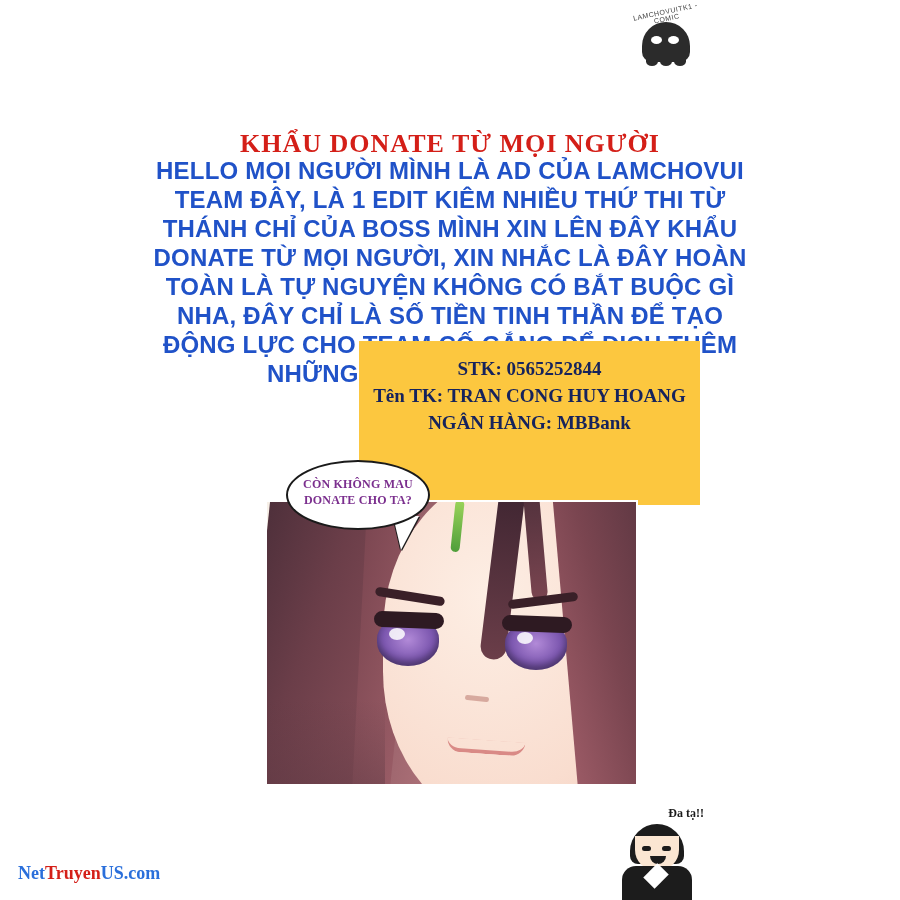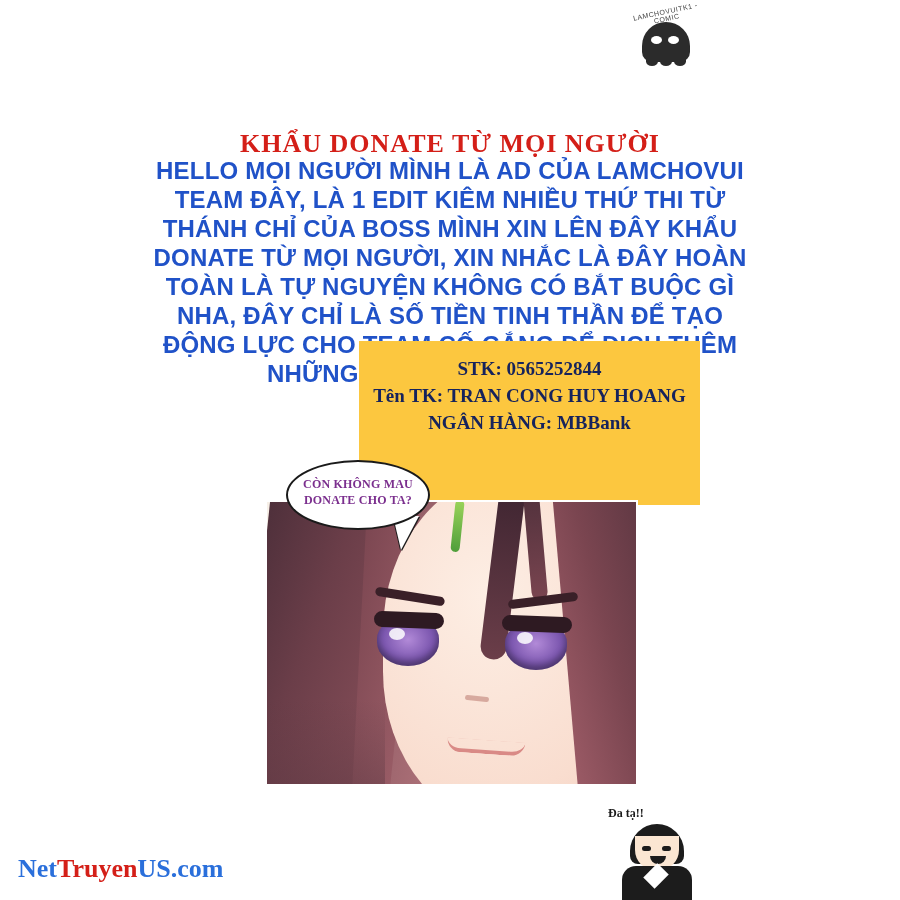--- a/index.html
+++ b/index.html
@@ -333,21 +333,21 @@
     top: 806px;
     left: 608px;
     width: 96px;
     height: 94px;
   }
   .thanks-label {
     position: absolute;
     top: 0;
     left: 0;
     width: 96px;
-    text-align: left;
+    text-align: right;
     font-family: "Liberation Serif", serif;
     font-size: 12px;
     font-weight: bold;
     color: #1a1a1a;
   }
   .ch-hair {
     position: absolute;
     top: 18px;
     left: 22px;
     width: 54px;
@@ -409,21 +409,21 @@
     bottom: 16px;
     font-family: "Liberation Serif", serif;
   }
   .footer .line1 {
     font-size: 17px;
     font-weight: bold;
     color: #2a6fdb;
     margin-bottom: 6px;
   }
   .footer .line2 {
-    font-size: 26px;
+    font-size: 18px;
     font-weight: bold;
     color: #2a6fdb;
   }
   .footer .line2 .net { color: #2a6fdb; }
   .footer .line2 .truyen { color: #d41f18; }
   .footer .line2 .us { color: #2a6fdb; }
   .footer .line2 .dotcom { color: #2a6fdb; }
 </style>
 </head>
 <body>

